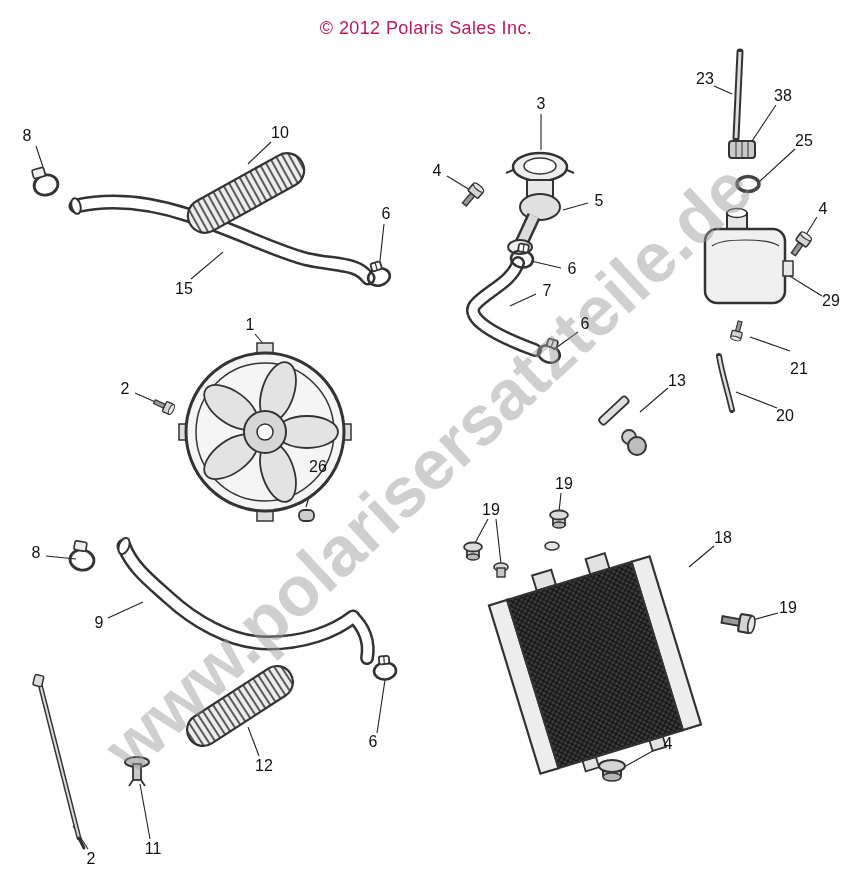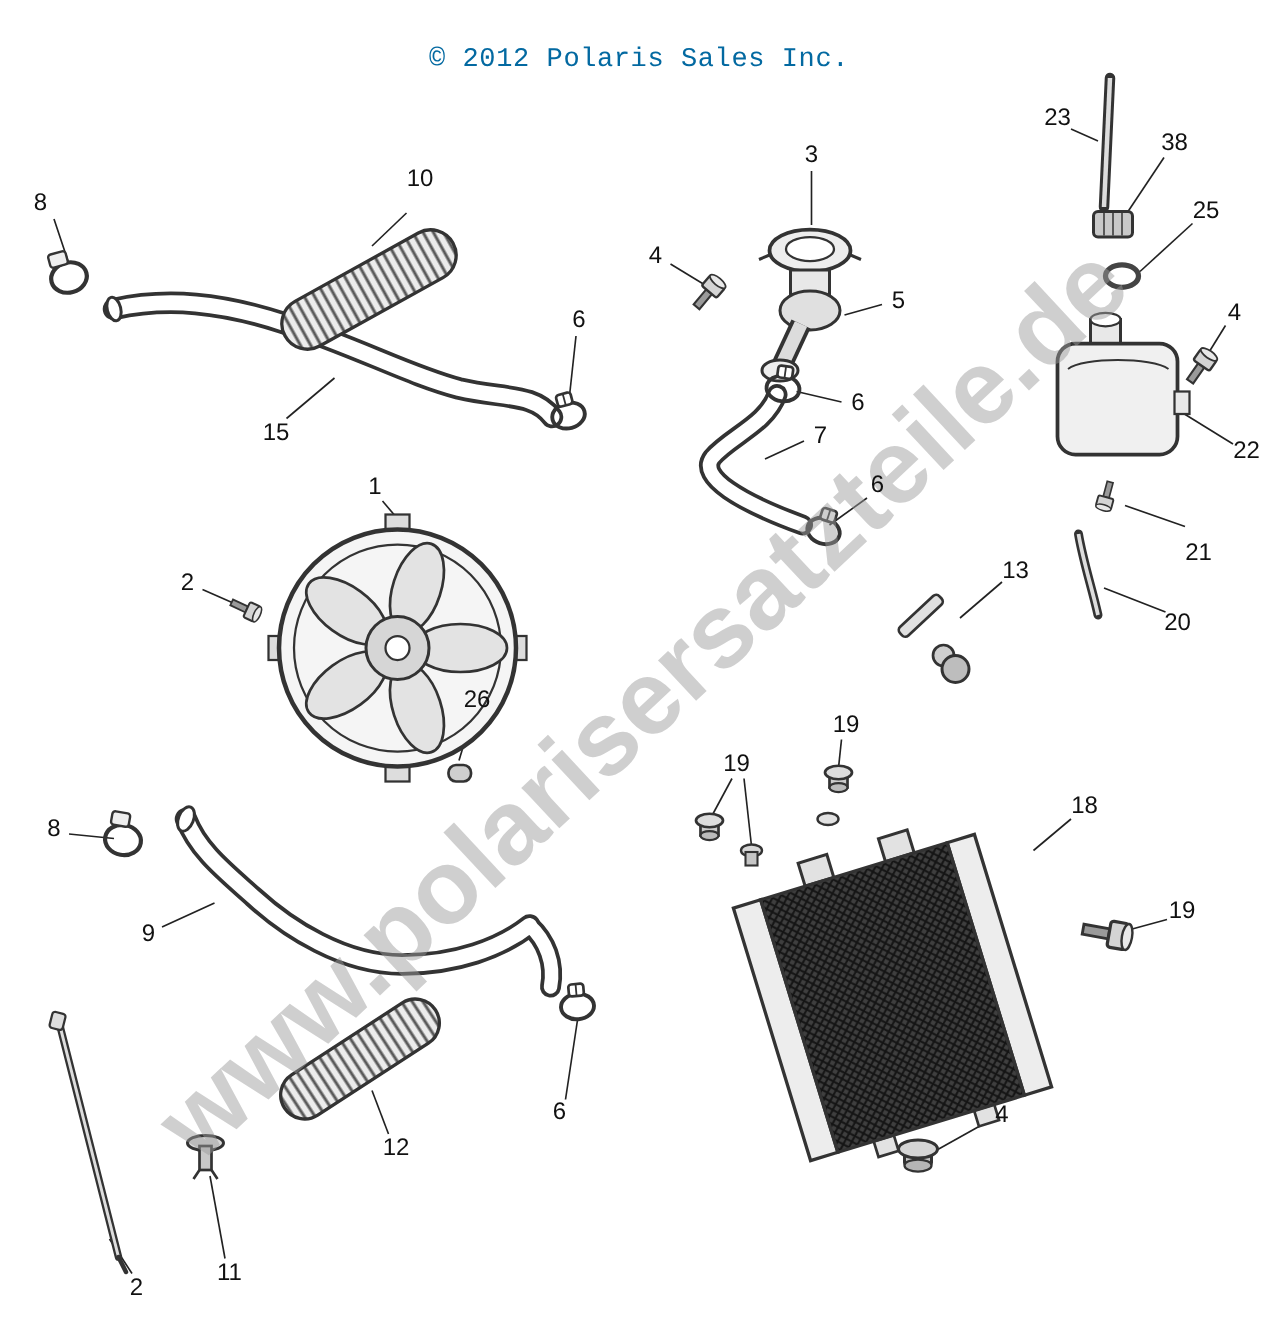--- a/index.html
+++ b/index.html
@@ -1,19 +1,19 @@
 <!DOCTYPE html>
 <html><head>
 <meta charset="utf-8">
 <style>
   html,body{margin:0;padding:0;background:#fff;}
   #page{position:relative;width:852px;height:888px;background:#ffffff;overflow:hidden;
         font-family:"Liberation Sans",sans-serif;}
-  #copyright{position:absolute;left:50%;top:30px;transform:translateX(-50%);
-        font-size:18px;color:#0369a1;letter-spacing:.4px;white-space:nowrap;font-family:Liberation Mono, monospace;}
+  #copyright{position:absolute;left:50%;top:18px;transform:translateX(-50%);
+        font-size:18px;color:#be185d;letter-spacing:.4px;white-space:nowrap;}
   .co{position:absolute;transform:translate(-50%,-50%);font-size:16px;color:#111;
         line-height:1;white-space:nowrap;}
   #watermark{position:absolute;left:428px;top:468px;
         transform:translate(-50%,-50%) rotate(-43deg);
         font-size:70px;font-weight:bold;color:#9c9c9c;opacity:.48;
         white-space:nowrap;pointer-events:none;letter-spacing:0;}
   svg{position:absolute;left:0;top:0;}
 </style>
 </head>
 <body>
@@ -240,37 +240,37 @@
     <g transform="translate(137,766)">
       <ellipse cx="0" cy="-4" rx="12" ry="5" fill="#d8d8d8" stroke="#333" stroke-width="2"></ellipse>
       <rect x="-4" y="-2" width="8" height="16" fill="#c8c8c8" stroke="#333" stroke-width="1.8"></rect>
       <path d="M -4,14 L -8,20 M 4,14 L 8,20" fill="none" stroke="#333" stroke-width="1.8"></path>
     </g>
   </svg>
 
   <div id="watermark">www.polarisersatzteile.de</div>
 
   <div class="co" style="left:27px;top:136px">8</div>
-  <div class="co" style="left:280px;top:120px">10</div>
+  <div class="co" style="left:280px;top:133px">10</div>
   <div class="co" style="left:184px;top:289px">15</div>
   <div class="co" style="left:386px;top:214px">6</div>
   <div class="co" style="left:250px;top:325px">1</div>
   <div class="co" style="left:125px;top:389px">2</div>
   <div class="co" style="left:318px;top:467px">26</div>
   <div class="co" style="left:541px;top:104px">3</div>
   <div class="co" style="left:437px;top:171px">4</div>
   <div class="co" style="left:599px;top:201px">5</div>
   <div class="co" style="left:572px;top:269px">6</div>
   <div class="co" style="left:547px;top:291px">7</div>
   <div class="co" style="left:585px;top:324px">6</div>
   <div class="co" style="left:705px;top:79px">23</div>
   <div class="co" style="left:783px;top:96px">38</div>
   <div class="co" style="left:804px;top:141px">25</div>
   <div class="co" style="left:823px;top:209px">4</div>
-  <div class="co" style="left:831px;top:301px">22</div>
+  <div class="co" style="left:831px;top:301px">29</div>
   <div class="co" style="left:799px;top:369px">21</div>
   <div class="co" style="left:785px;top:416px">20</div>
   <div class="co" style="left:677px;top:381px">13</div>
   <div class="co" style="left:564px;top:484px">19</div>
   <div class="co" style="left:491px;top:510px">19</div>
   <div class="co" style="left:723px;top:538px">18</div>
   <div class="co" style="left:788px;top:608px">19</div>
   <div class="co" style="left:36px;top:553px">8</div>
   <div class="co" style="left:99px;top:623px">9</div>
   <div class="co" style="left:373px;top:742px">6</div>

